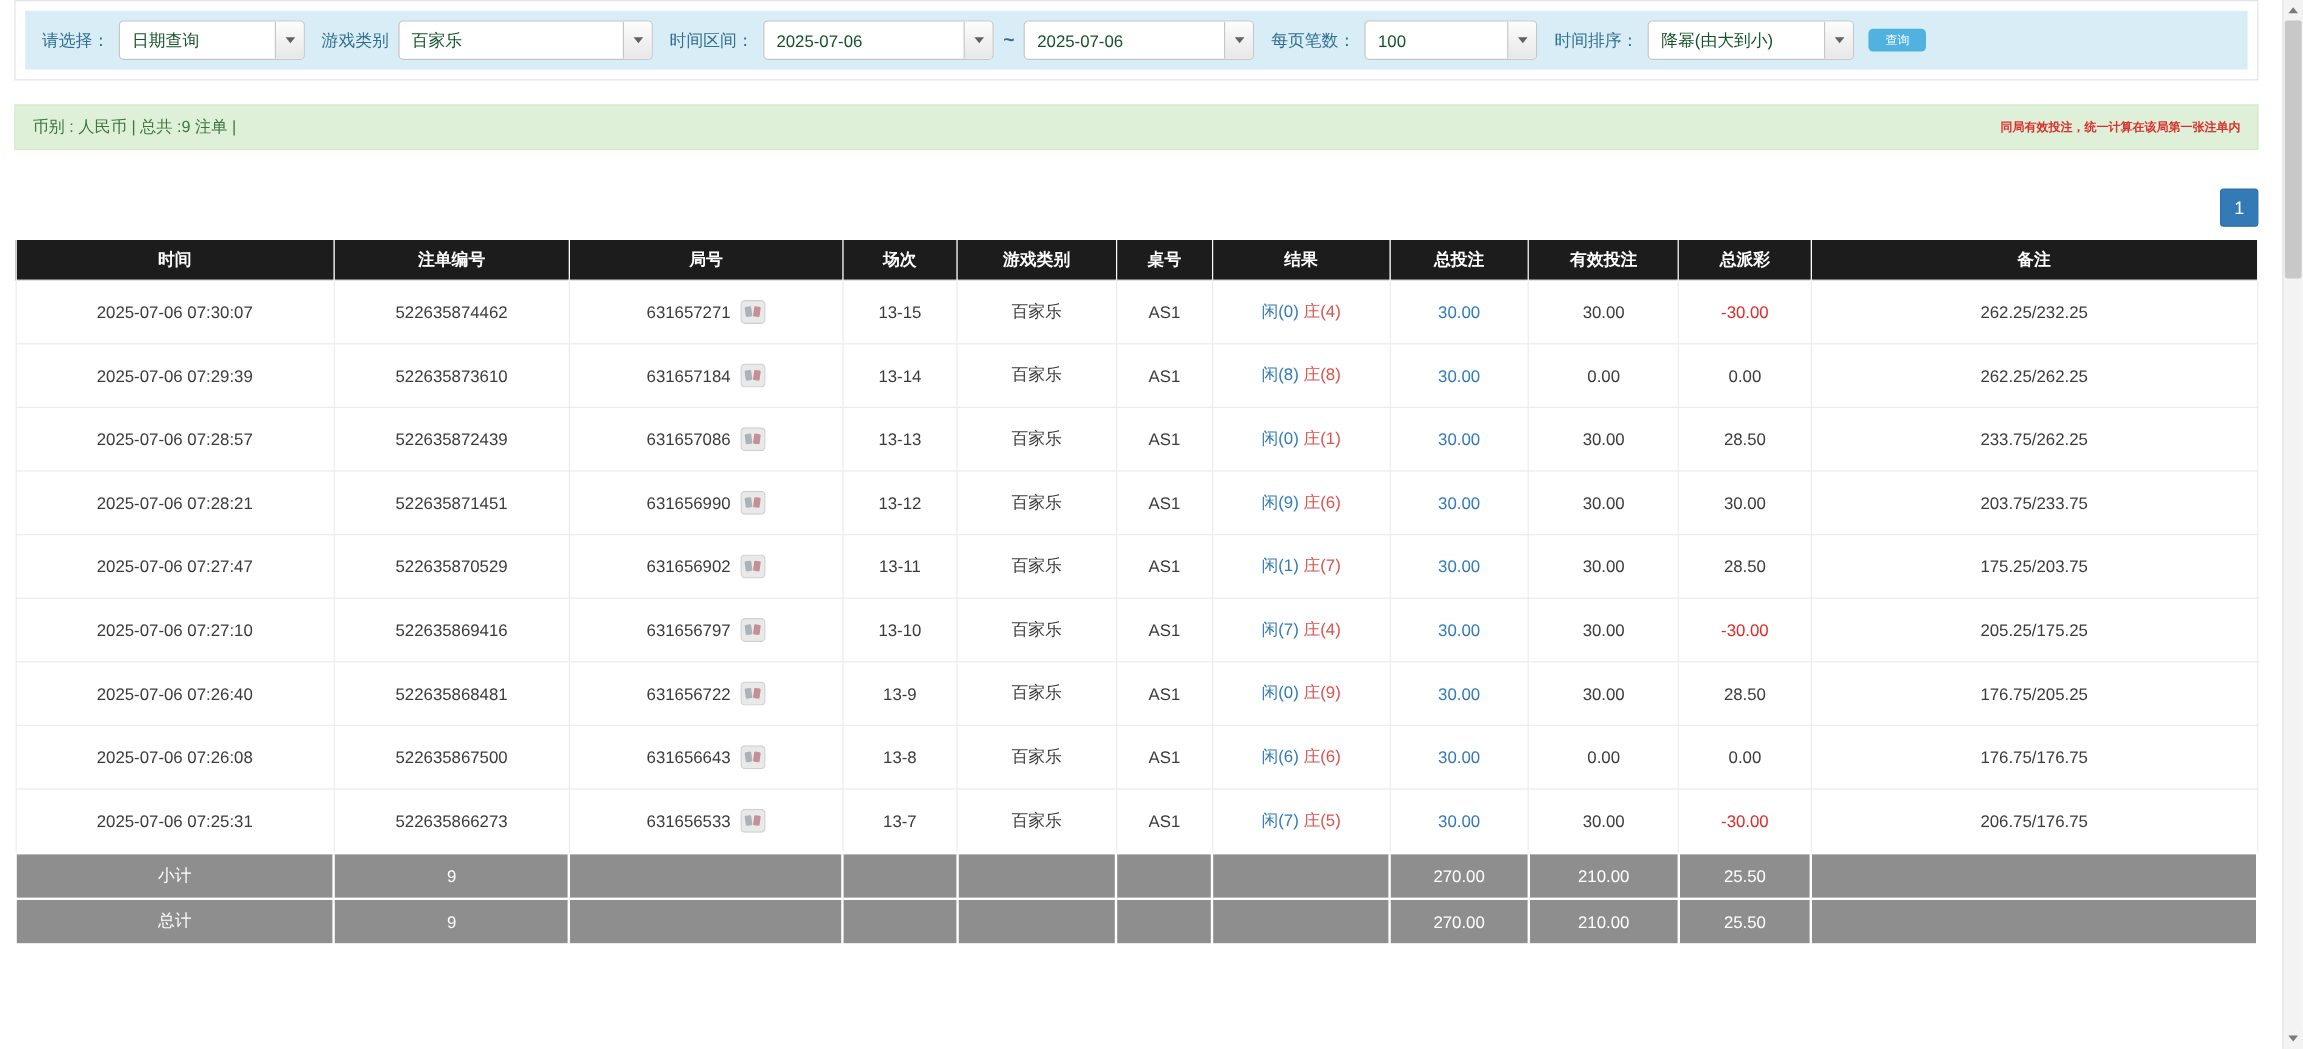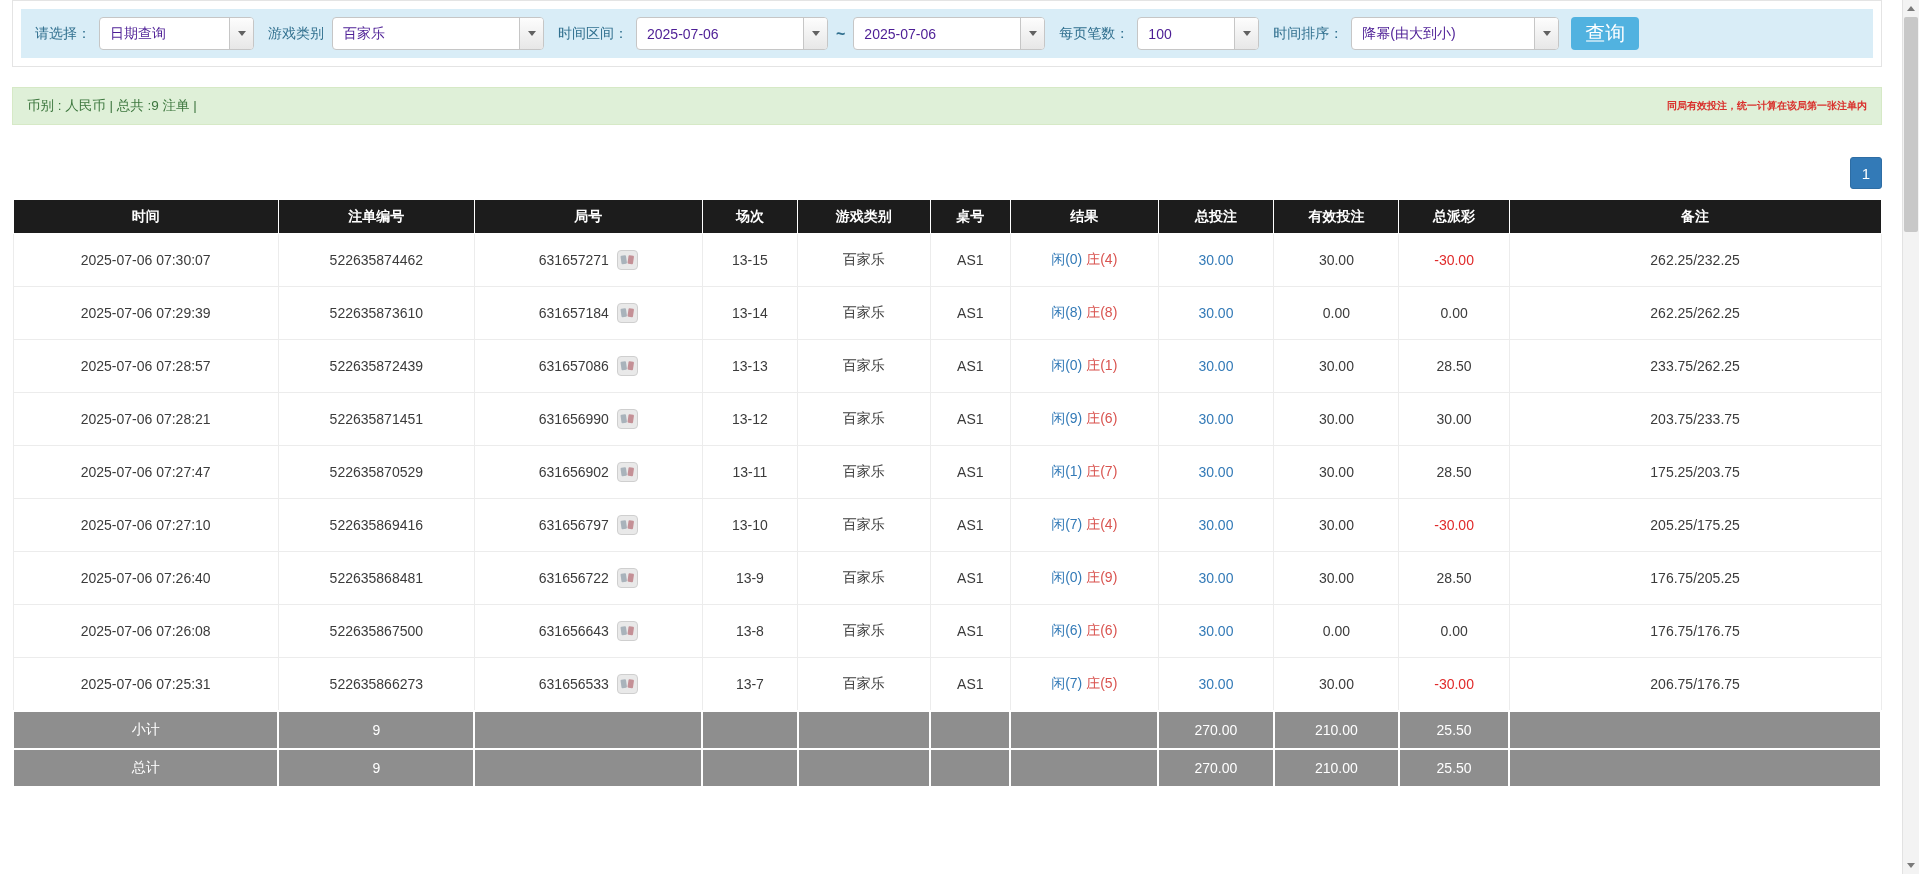--- a/index.html
+++ b/index.html
@@ -12,27 +12,27 @@
   .page-title { font-size:21px; font-weight:500; color:#3d3d3d; margin:22px 0 12px 2px; letter-spacing:1px; }
 
   
   .filter-panel { border:1px solid #e4e4e4; padding:8px; margin-bottom:20px; background:#fff; }
   .filter-bar { background:#d9edf7; padding:8px 10px; display:flex; align-items:center; }
   .filter-label { color:#31708f; font-weight:normal; font-size:14px; margin:0 8px 0 14px; white-space:nowrap; }
   .filter-label:first-child { margin-left:4px; }
   .range-sep { color:#31708f; font-weight:bold; margin:0 8px; }
 
   .combo { display:flex; height:33px; background:#fff; border:1px solid #c6c6c6; border-radius:4px; overflow:hidden; flex:none; }
-  .combo-input { border:none; outline:none; padding:12px 10px; font-size:14px; color:#4c1d95; background:transparent; width:100%; min-width:0; }
+  .combo-input { border:none; outline:none; padding:12px 10px; font-size:14px; color:#14532d; background:transparent; width:100%; min-width:0; }
   .combo-arrow { width:24px; flex:none; border-left:1px solid #c6c6c6; background:linear-gradient(#fdfdfd,#e7e7e7); display:flex; align-items:center; justify-content:center; cursor:pointer; }
   .combo-arrow::after { content:""; border-left:4px solid transparent; border-right:4px solid transparent; border-top:5px solid #616161; }
   .w-select { width:155px; } .w-game { width:212px; } .w-date { width:192px; }
-  .w-size { width:122px; } .w-sort { width:208px; }
-
-  .btn-search { background:#51b2e0; color:#fff; border:none; border-radius:4px; height:33px; padding:0 14px; font-size:20px; margin-left:12px; cursor:pointer; white-space:nowrap; }
+  .w-size { width:144px; } .w-sort { width:172px; }
+
+  .btn-search { background:#51b2e0; color:#fff; border:none; border-radius:4px; height:19px; padding:0 14px; font-size:10px; margin-left:12px; cursor:pointer; white-space:nowrap; }
 
   
   .summary-bar { background:#dff0d8; border:1px solid #d6e9c6; padding:9px 14px; display:flex; justify-content:space-between; align-items:center; font-size:13.5px; color:#3c763d; margin-bottom:0; }
   .summary-notice { color:#d9302c; font-weight:bold; font-size:10px; }
 
   
   .pagination-row { display:flex; justify-content:flex-end; margin:32px 0 10px; }
   .page-btn { width:32px; height:32px; background:#337ab7; color:#fff; border:1px solid #2e6da4; border-radius:3px; font-size:15px; cursor:pointer; }
 
   

